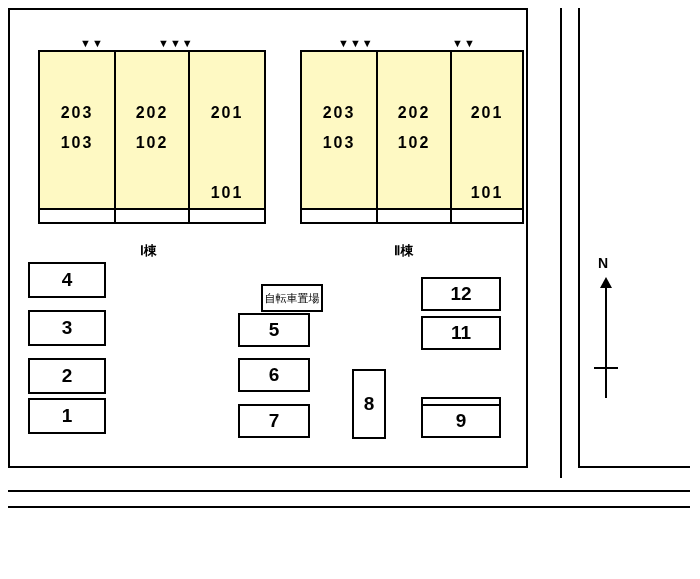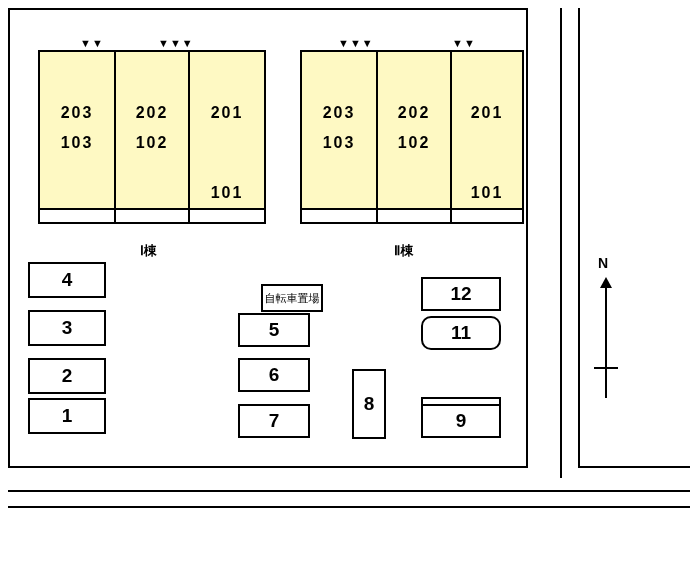--- a/index.html
+++ b/index.html
@@ -224,21 +224,21 @@
     <span>7</span>
   </div>
 
   <div class="abs stall" style="left:352px; top:369px; width:34px; height:70px;">
     <span>8</span>
   </div>
 
   <div class="abs stall" style="left:421px; top:277px; width:80px; height:34px;">
     <span>12</span>
   </div>
-  <div class="abs stall" style="left:421px; top:316px; width:80px; height:34px;border-radius:10px;">
+  <div class="abs stall" style="left:421px; top:316px; width:80px; height:34px;">
     <span>11</span>
   </div>
   <div class="abs stall" style="left:421px; top:361px; width:80px; height:34px;margin-top:36px;">
     <span>10</span>
   </div>
   <div class="abs stall" style="left:421px; top:404px; width:80px; height:34px;">
     <span>9</span>
   </div>
 
   <div class="abs compass-label" style="left:598px; top:255px;">N</div>

